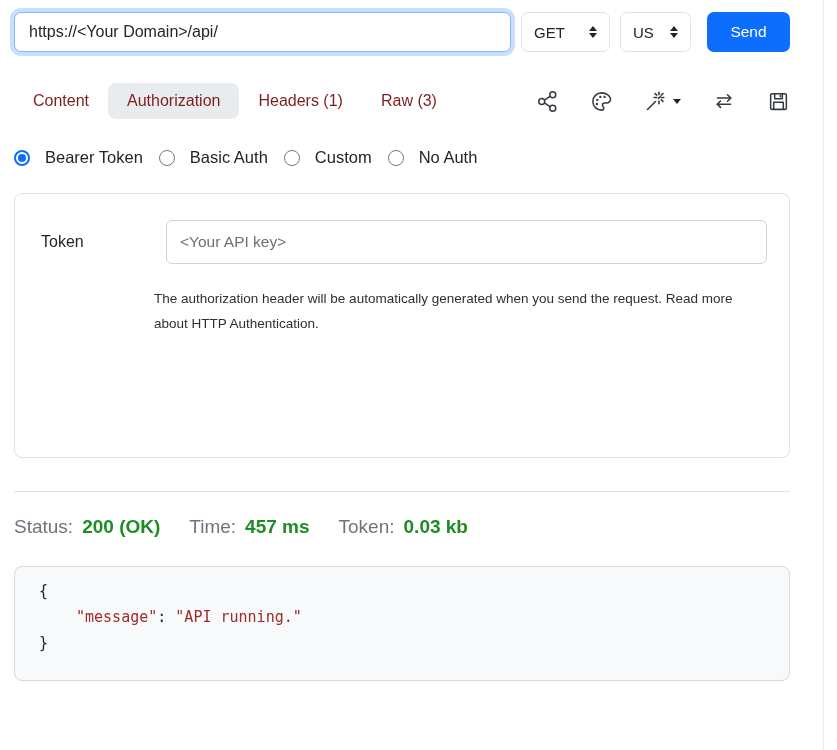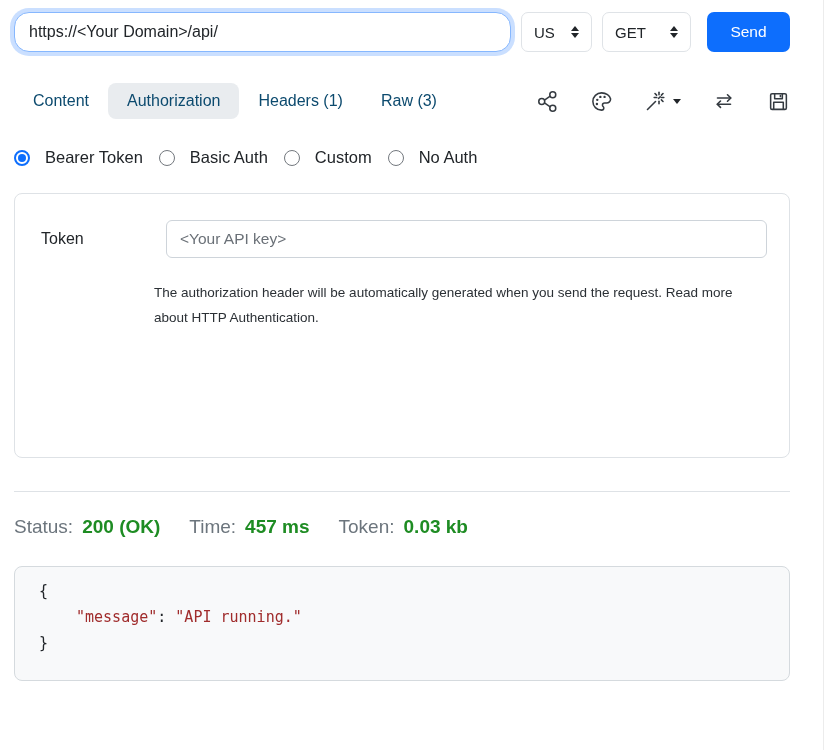--- a/index.html
+++ b/index.html
@@ -11,21 +11,21 @@
     position: relative;
   }
   .page { padding: 12px 47px 0 14px; }
 
   
   .url-row { display: flex; align-items: stretch; height: 40px; }
   .url-input {
     flex: 1 1 auto;
     min-width: 0;
     border: 1px solid #86b7fe;
-    border-radius: 15px;
+    border-radius: 7px;
     box-shadow: 0 0 0 4px rgba(13,110,253,.22);
     padding: 0 14px;
     font-size: 16px;
     font-family: inherit;
     color: #212529;
     outline: none;
     background: #fff;
   }
   .select-box {
     display: flex; align-items: center; justify-content: space-between;
@@ -43,21 +43,21 @@
   .send-btn {
     width: 83px; margin-left: 16px;
     background: #0d6efd; color: #fff;
     border: none; border-radius: 7px;
     font-size: 15.5px; font-family: inherit; cursor: pointer;
   }
 
   
   .tabs-row { margin-top: 31px; display: flex; align-items: center; }
   .tab {
-    padding: 9px 19px; font-size: 16px; color: #0c4a6e;
+    padding: 9px 19px; font-size: 16px; color: #7f1d1d;
     border-radius: 8px; cursor: pointer; white-space: nowrap;
   }
   .tab.active { background: #e9ecef; }
 
   .icon-group { margin-left: auto; display: flex; align-items: center; gap: 31px; }
   .icon-btn { display: inline-flex; align-items: center; cursor: pointer; background: none; border: none; padding: 0; }
   .icon-btn svg { display: block; }
   .caret-down {
     display: inline-block; width: 0; height: 0; margin-left: 5px;
     border-left: 4.5px solid transparent; border-right: 4.5px solid transparent;
@@ -77,21 +77,21 @@
 
   
   .panel {
     margin-top: 26px; height: 265px;
     border: 1px solid #dee2e6; border-radius: 8px;
     padding: 26px 22px 0 26px; background: #fff;
   }
   .panel-row { display: flex; align-items: center; }
   .token-label { width: 125px; flex: 0 0 auto; font-size: 16px; }
   .token-input {
-    flex: 1 1 auto; min-width: 0; height: 38px;
+    flex: 1 1 auto; min-width: 0; height: 44px;
     border: 1px solid #ced4da; border-radius: 6px;
     padding: 0 13px; font-size: 15.5px; font-family: inherit;
     color: #212529; outline: none;
   }
   .token-input::placeholder { color: #6a7077; opacity: 1; }
   .help-text {
     margin-left: 113px; margin-top: 22px;
     font-size: 13.5px; line-height: 25px; color: #2b3035;
     max-width: 585px;
   }
@@ -122,29 +122,29 @@
 
   .right-edge-line { position: absolute; top: 0; right: 13px; width: 1px; height: 750px; background: #ececec; }
 </style>
 </head>
 <body>
 
 <div class="page">
 
   <div class="url-row">
     <input class="url-input" type="text" value="https://&lt;Your Domain&gt;/api/" style="">
-    <div class="select-box select-region">
-      <span>US</span>
+    <div class="select-box select-method">
+      <span>GET</span>
       <span class="updown">
           <i class="up"></i>
           <i class="dn"></i>
         </span>
     </div>
-    <div class="select-box select-method">
-      <span>GET</span>
+    <div class="select-box select-region">
+      <span>US</span>
       <span class="updown">
           <i class="up"></i>
           <i class="dn"></i>
         </span>
     </div>
     <button class="send-btn">Send</button>
   </div>
 
   <div class="tabs-row">
     <div class="tab">Content</div>

